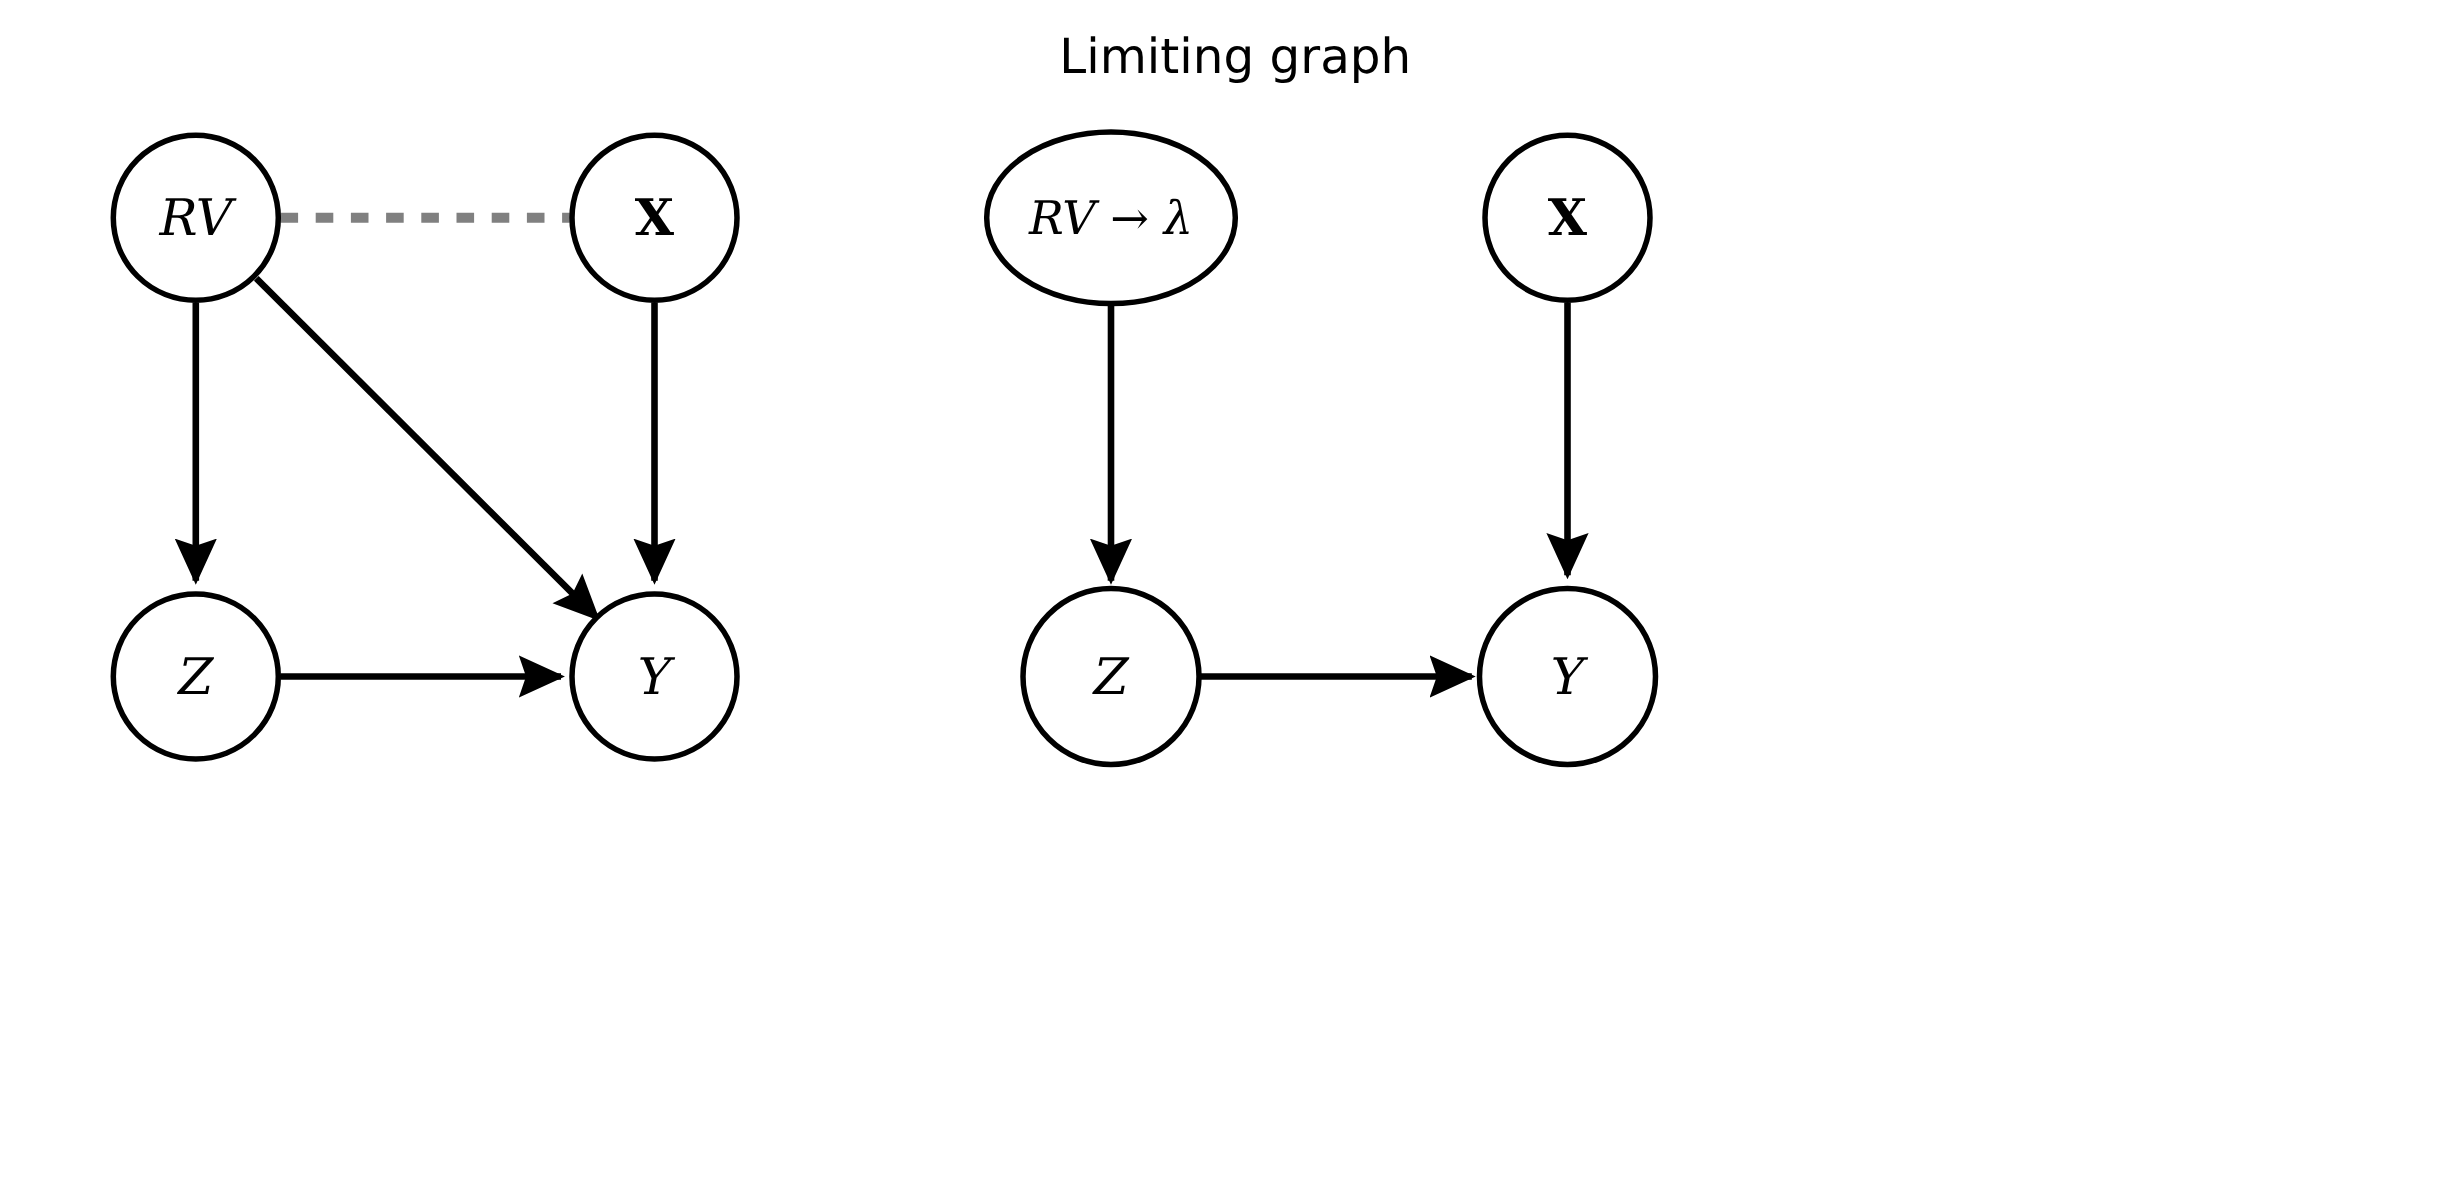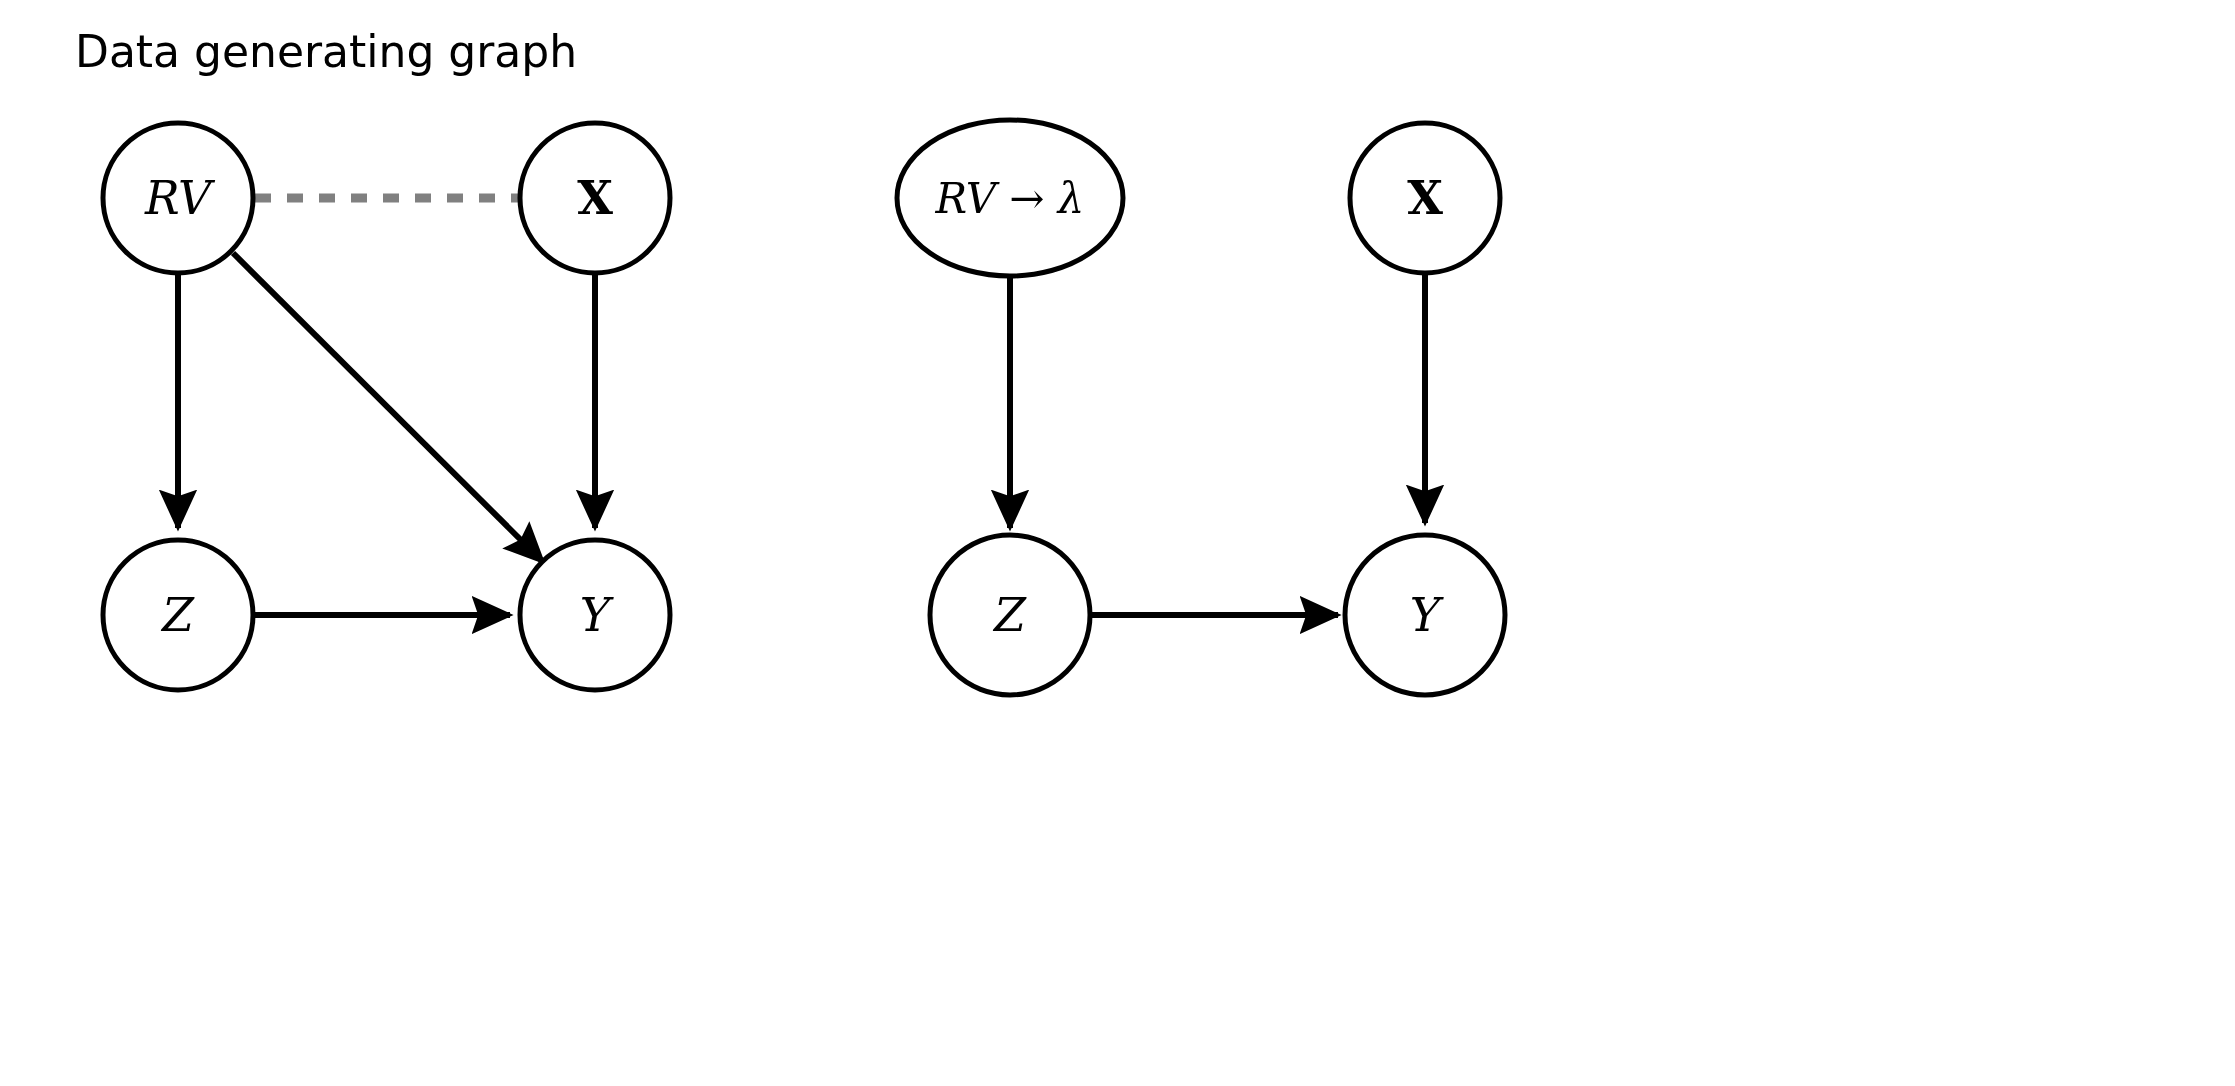--- a/index.html
+++ b/index.html
@@ -64,22 +64,22 @@
   }
   .node-label.small {
     font-size: 42px;
   }
 </style>
 </head>
 <body>
 
 <div id="page">
 
-  <div class="panel-title" id="title-left">Data generating graph</div>
 
+  <div class="panel-title" id="title-right">Limiting graph</div>
 
   <svg class="graph-svg" viewBox="0 0 2235 1086" xmlns="http://www.w3.org/2000/svg">
     <defs>
       <marker id="arrowhead" markerWidth="7" markerHeight="7" refX="6.4" refY="3.5" orient="auto" markerUnits="strokeWidth">
         <path d="M 0 0.3 L 7 3.5 L 0 6.7 L 1.1 3.5 Z" fill="#000000"></path>
       </marker>
     </defs>
 
     <g>
 

